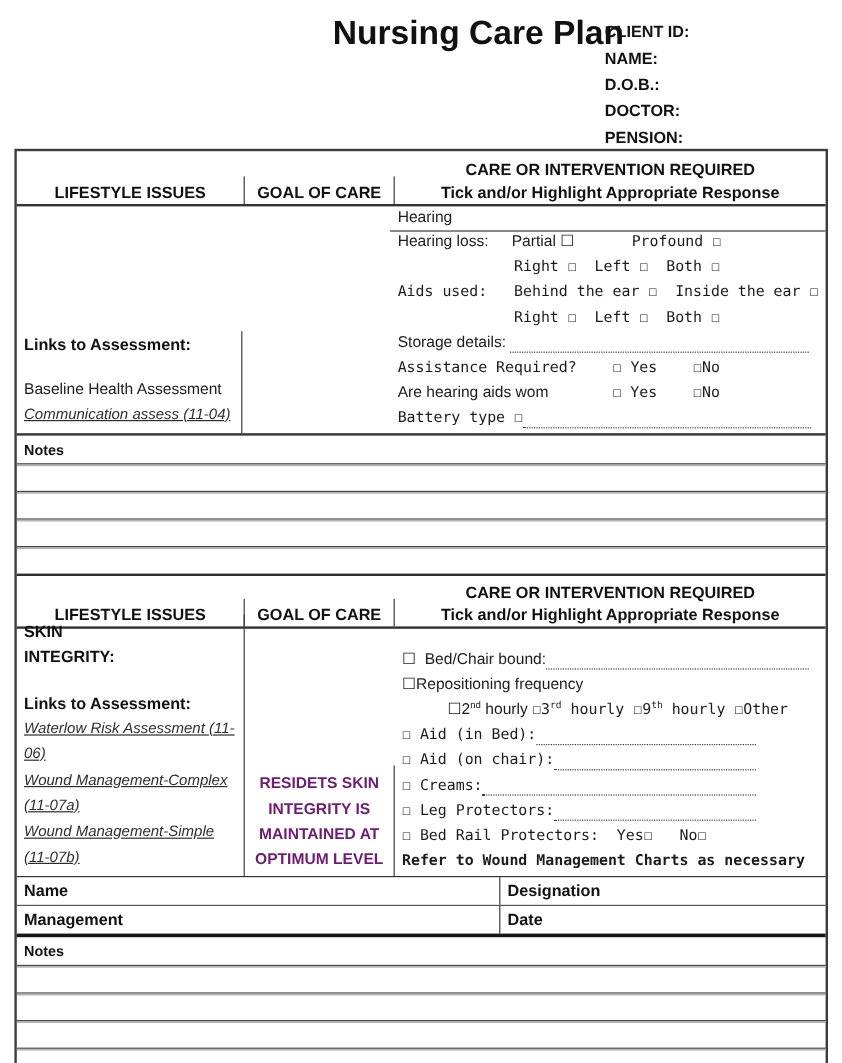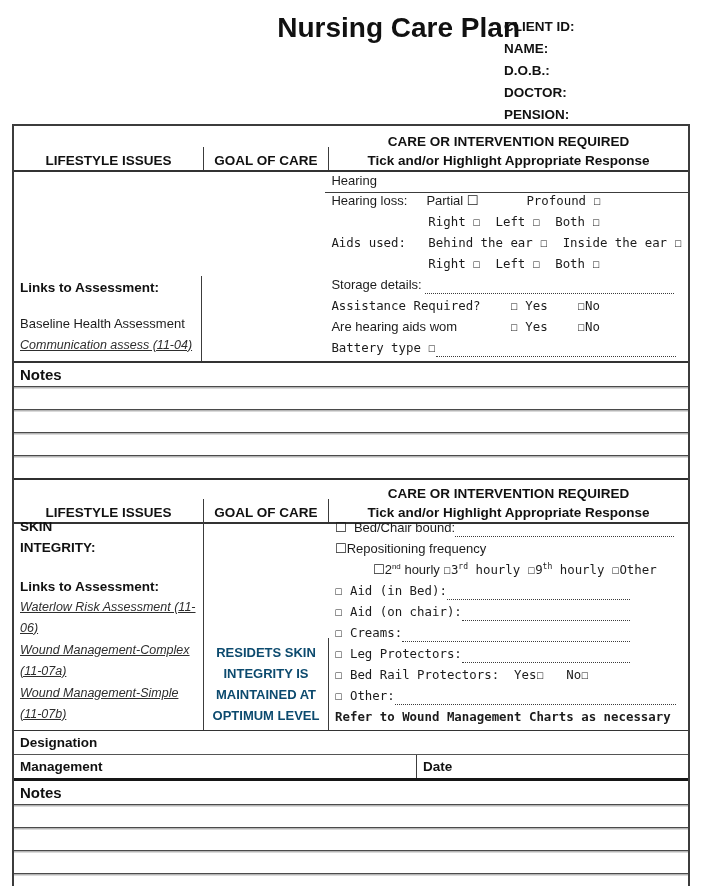--- a/index.html
+++ b/index.html
@@ -21,34 +21,34 @@
   .hc{display:flex;flex-direction:column;justify-content:flex-start;align-items:center;
       padding-top:4px;font-weight:bold;font-size:13.5px;line-height:19px;text-align:center;color:#111;}
   
   .body1{height:191px;border-bottom:2px solid #333;}
   .body2{height:207px;border-bottom:1.5px solid #333;}
   .cellpad{padding:4px 6px;font-size:13px;}
   .boldlbl{font-weight:bold;font-size:13.5px;color:#111;}
   .spacer18{height:18px;}
   .plain{line-height:22px;}
   .linklike{font-style:italic;text-decoration:underline;color:#2e2e2e;line-height:20.5px;margin-bottom:2px;font-size:12.5px;}
-  .goalcell{padding:4px 4px;text-align:center;font-weight:bold;font-size:13px;line-height:21px;color:#0c4a6e;}
+  .goalcell{padding:4px 4px;text-align:center;font-weight:bold;font-size:13px;line-height:21px;color:#701a75;}
   .subrow{height:24px;line-height:23px;padding-left:6px;font-size:13px;
           border-bottom:1.5px solid #3c3c3c;box-sizing:border-box;}
   .lines{padding:0 6px;}
   .tline{display:flex;align-items:baseline;height:21px;white-space:pre;overflow:hidden;}
   .tline span{white-space:pre;}
   .s{font-family:"Liberation Sans","DejaVu Sans",sans-serif;font-size:13px;}
   .m{font-family:"DejaVu Sans Mono","Liberation Mono",monospace;font-size:12.4px;}
   .b{font-weight:bold;}
   .sup{font-size:8px;position:relative;top:-5px;}
   .fill{flex:1;border-bottom:1.3px dotted #3c3c3c;align-self:flex-end;margin-bottom:4px;min-width:8px;}
   
   .noteslbl{height:23px;display:flex;align-items:center;padding-left:6px;
-            font-weight:bold;font-size:15px;color:#111;}
+            font-weight:bold;font-size:12px;color:#111;}
   .erow{height:22px;border-top:1px solid #4a4a4a;box-shadow:inset 0 1.5px 0 #b5b5b5;}
   .t2top{border-top:2.5px solid #2f2f2f;}
   
   .srow{display:flex;height:23px;align-items:center;}
   .srow .sc1{width:403px;border-right:1.5px solid #3c3c3c;box-sizing:border-box;
              padding-left:6px;align-self:stretch;display:flex;align-items:center;}
   .srow .sc2{flex:1;padding-left:6px;}
   .sigrow{border-top:1px solid #555;border-bottom:3px solid #161616;}
 </style>
 </head>
@@ -130,27 +130,27 @@
       <div class="c3">
         <div class="lines" style="padding-top:2px">
             <div class="tline"><span class="s">☐  Bed/Chair bound:</span><span class="fill" style="margin-right: 8px;"></span></div>
             <div class="tline"><span class="s">☐Repositioning frequency</span></div>
             <div class="tline" style="padding-left: 38px;"><span class="s">☐2</span><span class="s sup">nd</span><span class="s"> hourly </span><span class="m">☐3</span><span class="m sup">rd</span><span class="m"> hourly ☐9</span><span class="m sup">th</span><span class="m"> hourly ☐Other</span></div>
             <div class="tline"><span class="m">☐ Aid (in Bed):</span><span class="fill" style="margin-right: 52px;"></span></div>
             <div class="tline"><span class="m">☐ Aid (on chair):</span><span class="fill" style="margin-right: 52px;"></span></div>
             <div class="tline"><span class="m">☐ Creams:</span><span class="fill" style="margin-right: 52px;"></span></div>
             <div class="tline"><span class="m">☐ Leg Protectors:</span><span class="fill" style="margin-right: 52px;"></span></div>
             <div class="tline"><span class="m">☐ Bed Rail Protectors:  Yes☐   No☐</span></div>
-            <div class="tline"><span class="m">☐ Other:</span><span class="fill" style="margin-right: 6px;"></span></div>
             <div class="tline"><span class="m b">Refer to Wound Management Charts as necessary</span></div>
           </div>
       </div>
     </div>
 
     <div class="srow">
+      <div class="sc1 boldlbl">Name</div>
       <div class="sc2 boldlbl">Designation</div>
     </div>
     <div class="srow sigrow">
       <div class="sc1 boldlbl">Management</div>
       <div class="sc2 boldlbl">Date</div>
     </div>
 
     <div class="noteslbl">Notes</div>
     <div class="erow"></div>
     <div class="erow"></div>

